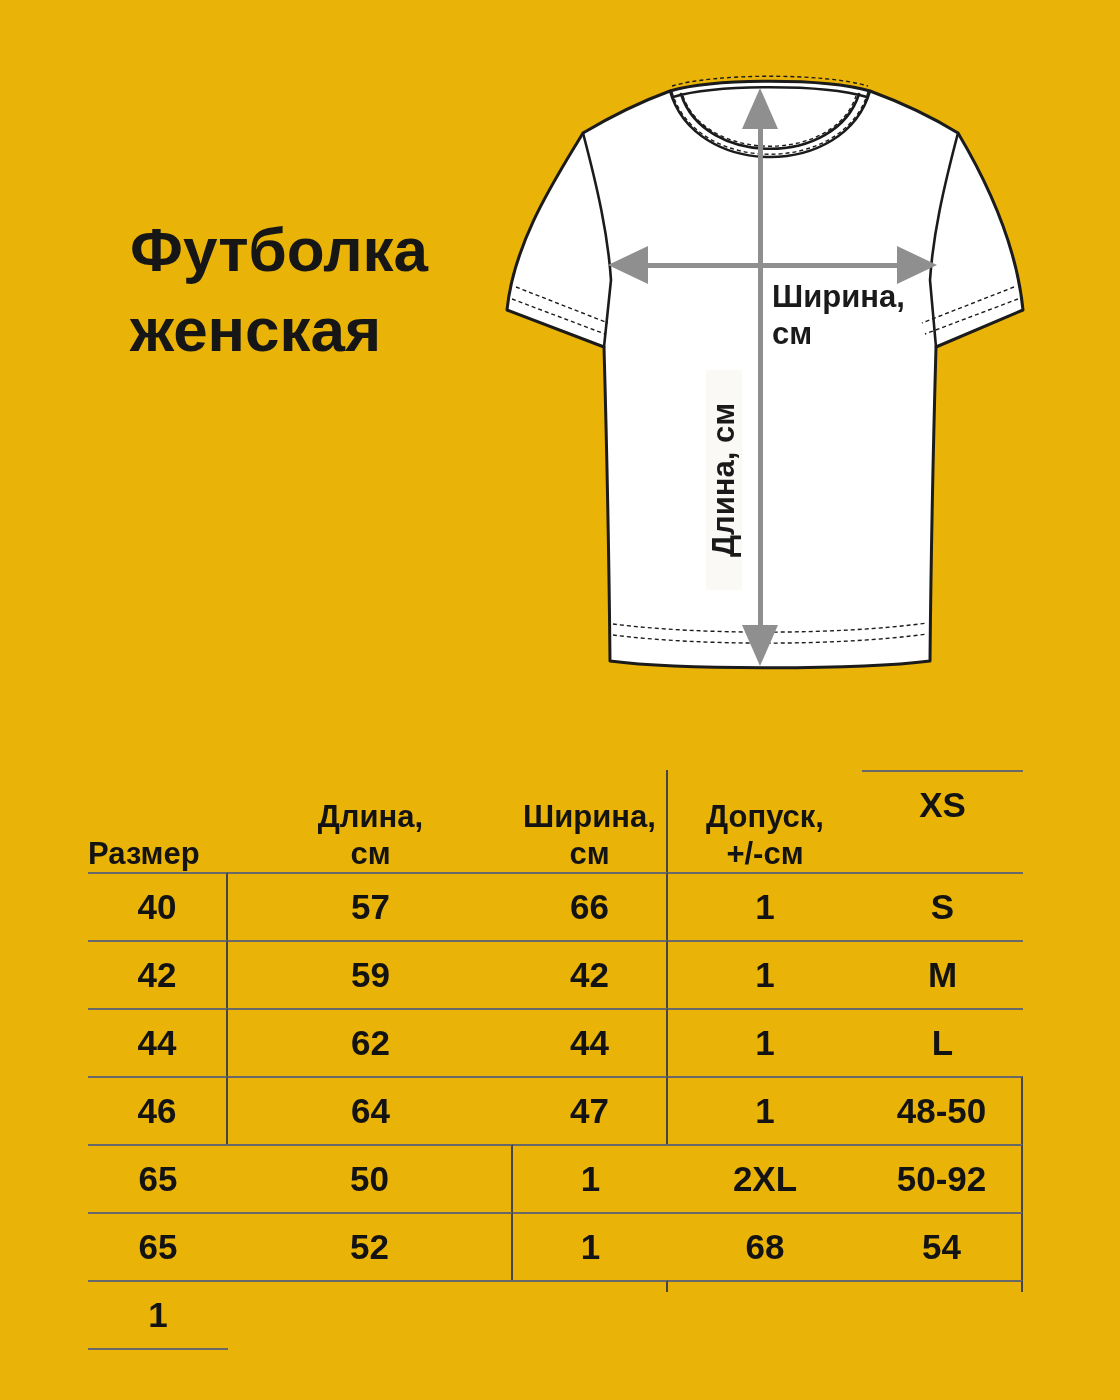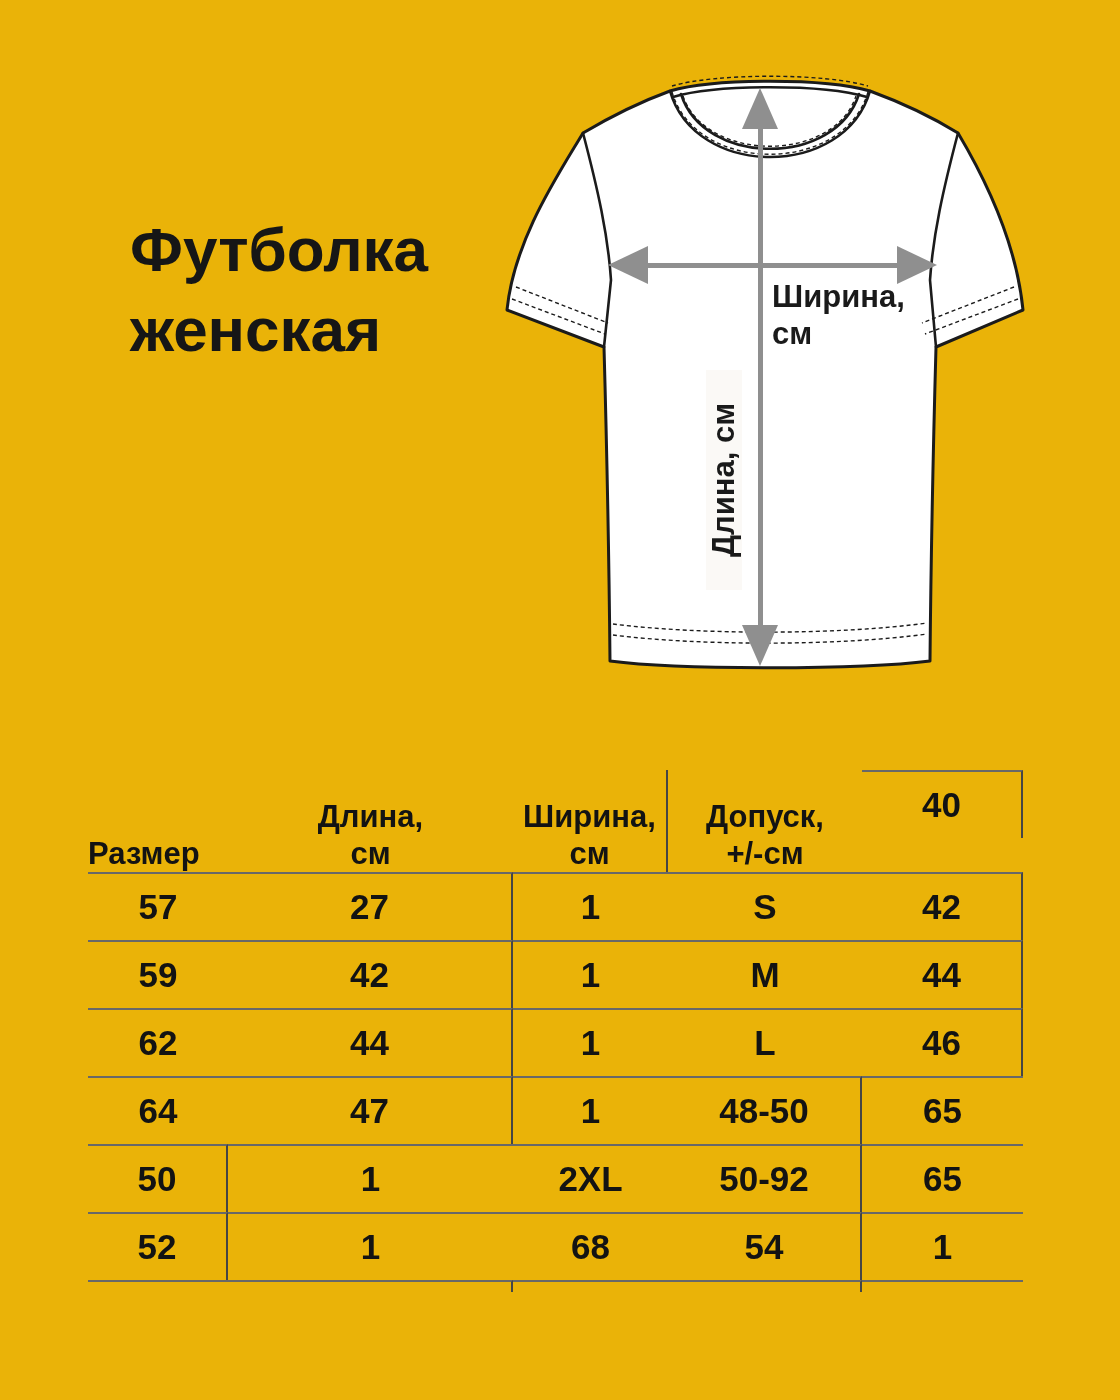--- a/index.html
+++ b/index.html
@@ -118,23 +118,24 @@
         <div>см</div>
       </div>
       <div class="cell head c3">
         <div>Ширина,</div>
         <div>см</div>
       </div>
       <div class="cell head c4">
         <div>Допуск,</div>
         <div>+/-см</div>
       </div>
+      <div class="cell body c0">XS</div>
       <div class="cell body c1">40</div>
       <div class="cell body c2">57</div>
-      <div class="cell body c3">27</div>
+      <div class="cell body c3">66</div>
       <div class="cell body c4">1</div>
       <div class="cell body c0">S</div>
       <div class="cell body c1">42</div>
       <div class="cell body c2">59</div>
       <div class="cell body c3">42</div>
       <div class="cell body c4">1</div>
       <div class="cell body c0">M</div>
       <div class="cell body c1">44</div>
       <div class="cell body c2">62</div>
       <div class="cell body c3">44</div>

